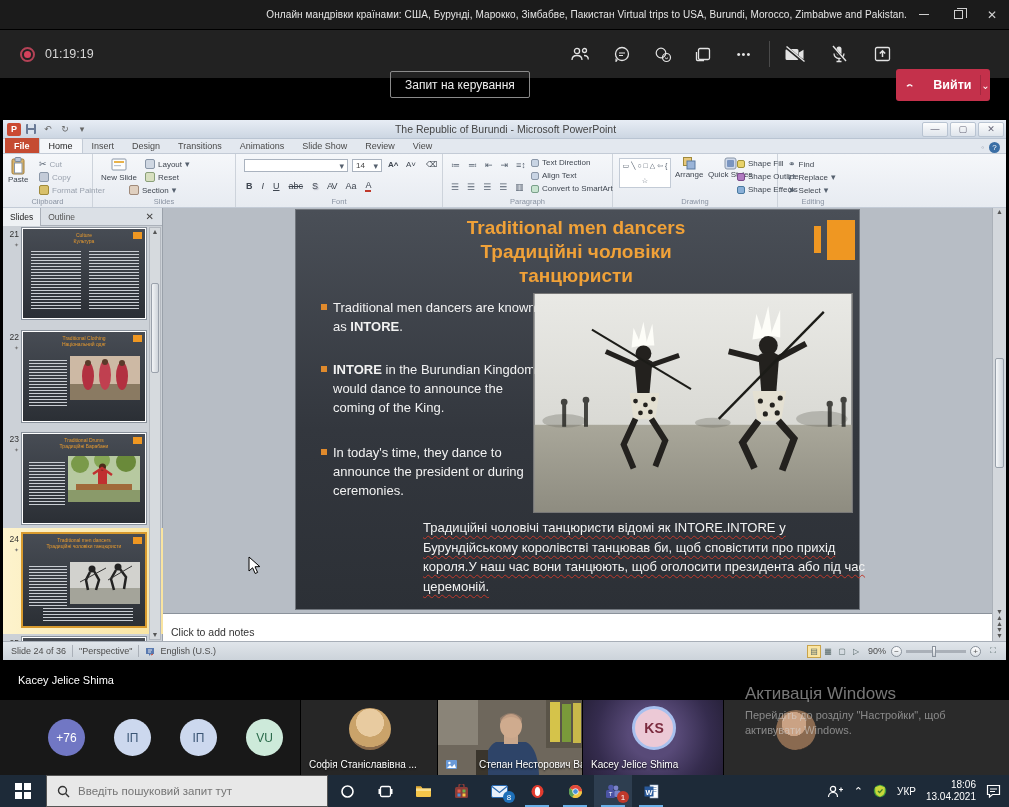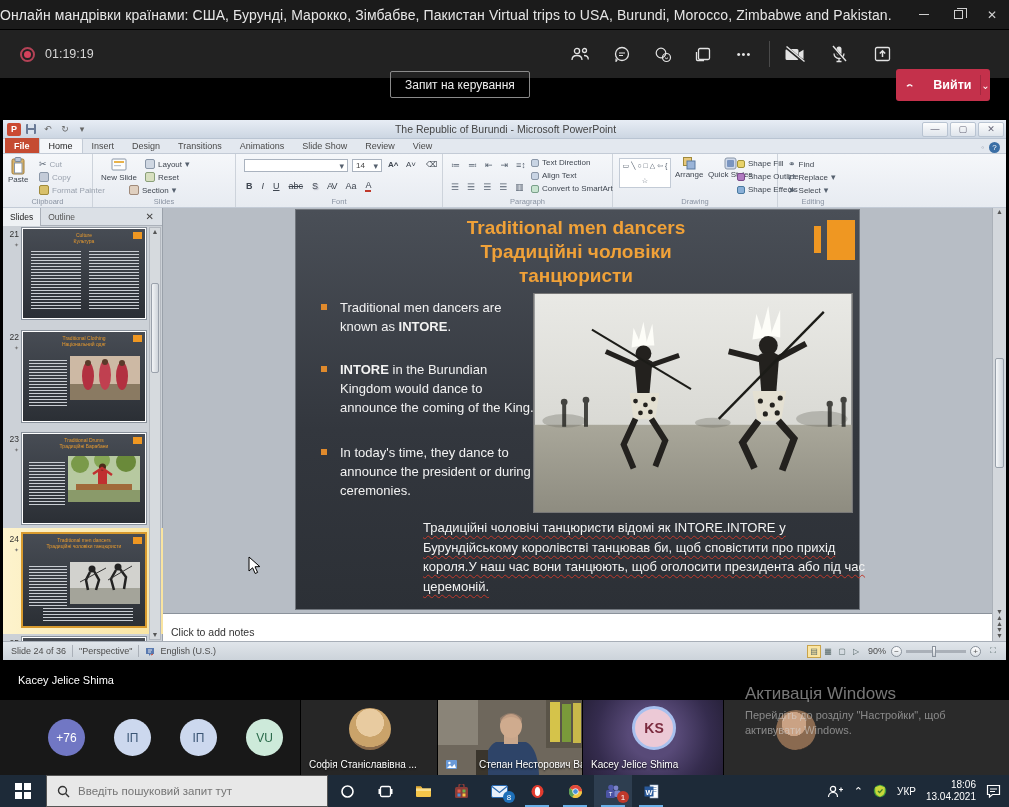--- a/index.html
+++ b/index.html
@@ -2,21 +2,21 @@
 <html><head>
 <meta charset="utf-8">
 <style>
   *{margin:0;padding:0;box-sizing:border-box}
   html,body{width:1009px;height:807px;background:#000;overflow:hidden}
   body{font-family:"Liberation Sans",sans-serif;position:relative}
   .abs{position:absolute}
 
   
   .t-titlebar{left:0;top:0;width:1009px;height:30px;background:#1b1b1b;border-bottom:1px solid #000;display:flex;align-items:center}
-  .t-title{flex:1;text-align:left;color:#e6e6e6;font-size:14px;letter-spacing:.1px}
+  .t-title{flex:1;text-align:right;color:#e6e6e6;font-size:10px;letter-spacing:.1px}
   .t-ctrls{display:flex;height:30px}
   .t-ctrl{width:34px;height:30px;display:flex;align-items:center;justify-content:center;color:#cfcfcf;font-size:12px}
   .min-bar{width:10px;height:1px;background:#cfcfcf}
   .restore{width:9px;height:9px;border:1px solid #cfcfcf;position:relative}
   .restore:before{content:"";position:absolute;left:2px;top:-3px;width:9px;height:9px;border:1px solid #cfcfcf;border-bottom:none;border-left:none}
 
   .t-toolbar{left:0;top:30px;width:1009px;height:48px;background:#222;display:flex;align-items:center}
   .rec-wrap{display:flex;align-items:center;margin-left:20px;width:110px}
   .rec-dot{width:15px;height:15px;border-radius:50%;border:2px solid #b34256;display:flex;align-items:center;justify-content:center}
   .rec-dot i{width:7px;height:7px;border-radius:50%;background:#d5415c}
@@ -77,21 +77,21 @@
   .arr{font-size:7px;color:#555;text-align:center;display:block}
 
   
   .canvas{left:160px;top:0;width:829px;height:405px;background:#b7bdc5;overflow:hidden}
   .slide{position:absolute;left:132px;top:1px;width:565px;height:401px;background:linear-gradient(#4a4f57 0%,#33373e 55%,#2c3036 100%);border:1px solid #70757c}
   .s-title{position:absolute;left:30px;top:6px;width:500px;text-align:center;color:#f0a138;font-size:19px;font-weight:bold;line-height:24px}
   .s-deco-bar{position:absolute;right:38px;top:16px;width:7px;height:27px;background:#ef9722}
   .s-deco-box{position:absolute;right:4px;top:10px;width:28px;height:40px;background:#ef9722}
   .s-bullet{position:absolute;left:25px;display:flex;width:215px}
   .s-bullet .sq{width:6px;height:6px;background:#e08a2c;margin-top:6px;flex:none}
-  .s-bullet .bt{color:#f2f2f2;font-size:13px;line-height:19px;margin-left:13px}
+  .s-bullet .bt{color:#f2f2f2;font-size:13px;line-height:19px;margin-left:6px}
   .s-img{position:absolute;left:237px;top:83px;width:320px;height:220px;border:1px solid #777}
   .s-trans{position:absolute;left:127px;top:308px;width:448px;color:#f2f2f2;font-size:13px;line-height:19.5px;text-decoration:underline wavy #c0392b 1px;text-underline-offset:3px}
 
   
   .notes{left:160px;top:405px;width:829px;height:28px;background:#fff;border-top:1px solid #8b929b;font-size:10.5px;color:#333;padding:12px 0 0 8px}
   .vscroll{right:0;top:0;width:14px;height:433px;background:#d3d7dc;border-left:1px solid #aab0b8}
   .vthumb{position:absolute;left:2px;top:150px;width:9px;height:110px;background:linear-gradient(90deg,#f4f6f8,#ccd2d9);border:1px solid #98a0aa;border-radius:2px}
   .p-status{left:0;top:521px;width:100%;height:19px;background:linear-gradient(#e0e5ea,#ccd3da);border-top:1px solid #a7aeb7;display:flex;align-items:center;font-size:9px;color:#4c4c4c}
   .st-sep{width:1px;height:12px;background:#aab0b8;margin:0 6px}
   .viewbtn{width:14px;height:13px;border:1px solid transparent;display:flex;align-items:center;justify-content:center;font-size:8px;color:#566}

